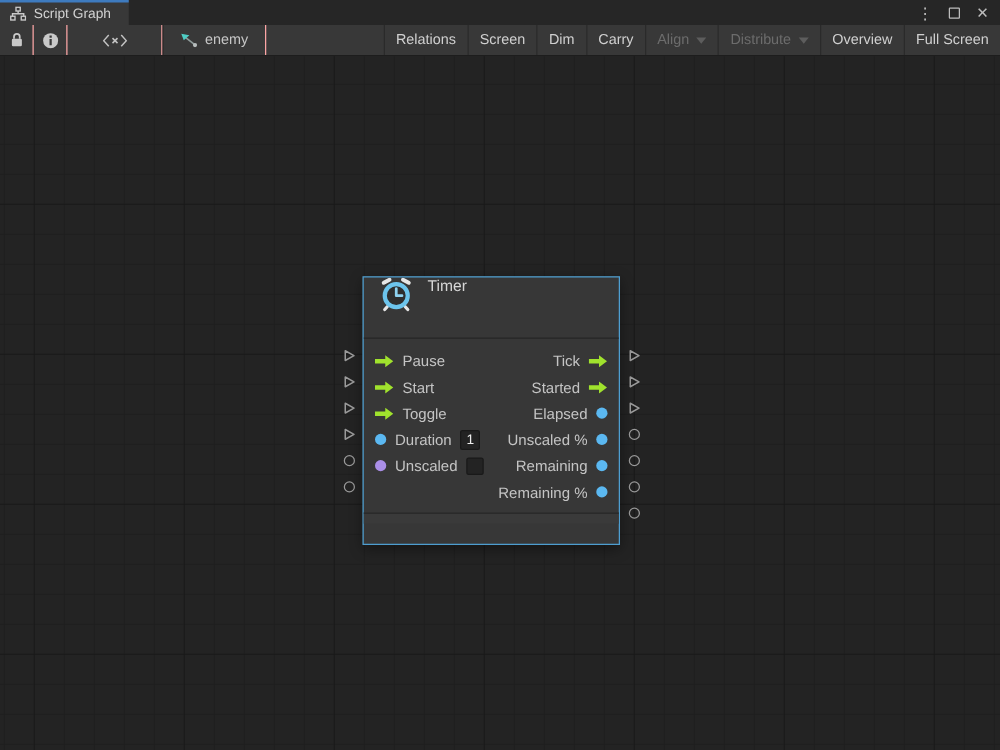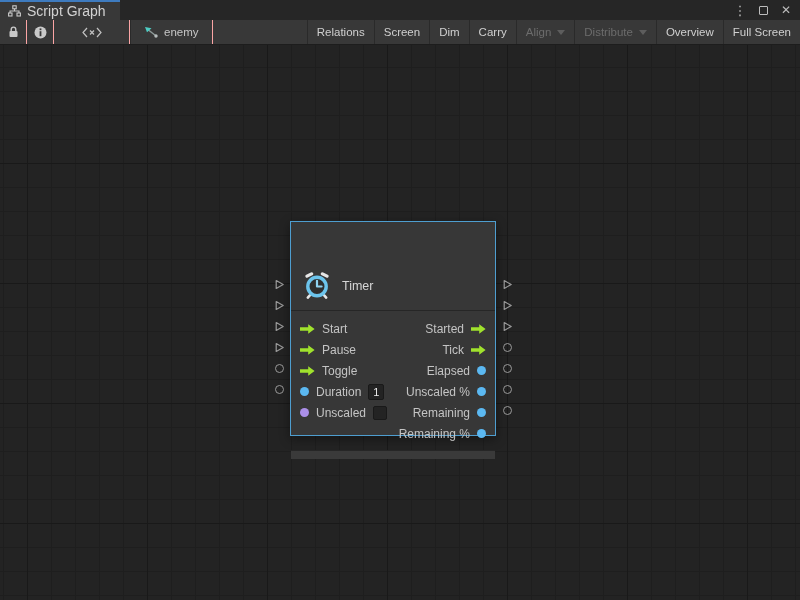--- a/index.html
+++ b/index.html
@@ -12,21 +12,21 @@
   }
 
   
   .tabbar {
     position:absolute; top:0; left:0; width:800px; height:20px;
     background:#262626; display:flex; align-items:stretch;
   }
   .tab {
     display:flex; align-items:center; gap:6px;
     background:#383838; border-top:2px solid #3e7bbf;
-    padding:0 14px 0 8px; height:20px; font-size:14px; color:#d2d2d2;
+    padding:0 14px 0 8px; height:20px; font-size:11px; color:#d2d2d2;
   }
   .win-controls {
     margin-left:auto; display:flex; align-items:center; gap:7px; padding-right:6px;
     color:#bdbdbd;
   }
   .win-controls .wc { width:16px; height:16px; display:flex; align-items:center; justify-content:center; cursor:default; }
   .wc-menu { font-size:13px; line-height:1; }
   .wc-max-box { width:9px; height:9px; border:1.5px solid #bdbdbd; border-radius:1px; display:block; }
   .wc-close { font-size:12px; line-height:1; }
 
@@ -77,22 +77,22 @@
     background-position:0 -2px, 27px 0, 0 -2px, 3px 0;
   }
 
   
   .node-wrap { position:absolute; left:290px; top:176px; width:206px; height:215px; }
   .node {
     position:absolute; inset:0; background:#373737;
     border:1px solid #4e9ed0; box-shadow:0 3px 10px rgba(0,0,0,.4);
   }
   .node-header {
-    height:49px; display:flex; align-items:center; gap:11px;
-    padding:0 12px; border-bottom:1px solid #262626;margin-top:40px;
+    height:49px; display:flex; align-items:flex-start; gap:11px;
+    padding:0 12px; border-bottom:1px solid #262626;
   }
   .node-title { font-size:12.5px; color:#d6d6d6; }
   .node-body { padding:7px 0 6px; }
   .port-row {
     height:21px; display:flex; align-items:center; padding:0 9px;
   }
   .pl { display:flex; align-items:center; gap:7px; }
   .pr { display:flex; align-items:center; gap:7px; margin-left:auto; }
   .port-label { font-size:12px; color:#c4c4c4; white-space:nowrap; }
   .node-footer { height:9px; border-top:1px solid #262626; background:#3a3a3a; }
@@ -286,39 +286,39 @@
         <span class="node-title">Timer</span>
       </div>
 
       <div class="node-body">
 
         <div class="port-row">
           <div class="pl">
             <svg width="15" height="10" viewBox="0 0 15 10">
                 <path d="M0 3.2 h8.2 V0.2 L14.6 5 L8.2 9.8 V6.8 H0 Z" fill="#a0e22d"></path>
               </svg>
+            <span class="port-label">Pause</span>
+          </div>
+          <div class="pr">
+            <span class="port-label">Tick</span>
+            <svg width="15" height="10" viewBox="0 0 15 10">
+                <path d="M0 3.2 h8.2 V0.2 L14.6 5 L8.2 9.8 V6.8 H0 Z" fill="#a0e22d"></path>
+              </svg>
+          </div>
+        </div>
+
+        <div class="port-row">
+          <div class="pl">
+            <svg width="15" height="10" viewBox="0 0 15 10">
+                <path d="M0 3.2 h8.2 V0.2 L14.6 5 L8.2 9.8 V6.8 H0 Z" fill="#a0e22d"></path>
+              </svg>
             <span class="port-label">Start</span>
           </div>
           <div class="pr">
             <span class="port-label">Started</span>
-            <svg width="15" height="10" viewBox="0 0 15 10">
-                <path d="M0 3.2 h8.2 V0.2 L14.6 5 L8.2 9.8 V6.8 H0 Z" fill="#a0e22d"></path>
-              </svg>
-          </div>
-        </div>
-
-        <div class="port-row">
-          <div class="pl">
-            <svg width="15" height="10" viewBox="0 0 15 10">
-                <path d="M0 3.2 h8.2 V0.2 L14.6 5 L8.2 9.8 V6.8 H0 Z" fill="#a0e22d"></path>
-              </svg>
-            <span class="port-label">Pause</span>
-          </div>
-          <div class="pr">
-            <span class="port-label">Tick</span>
             <svg width="15" height="10" viewBox="0 0 15 10">
                 <path d="M0 3.2 h8.2 V0.2 L14.6 5 L8.2 9.8 V6.8 H0 Z" fill="#a0e22d"></path>
               </svg>
           </div>
         </div>
 
 
         <div class="port-row">
           <div class="pl">
             <svg width="15" height="10" viewBox="0 0 15 10">

